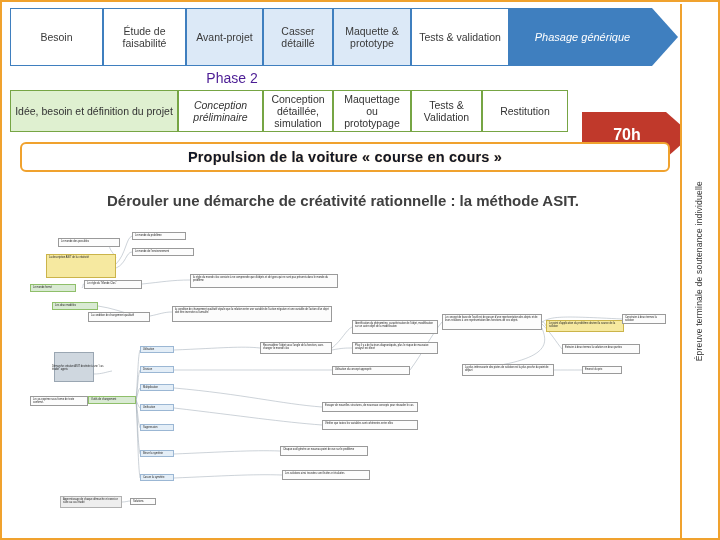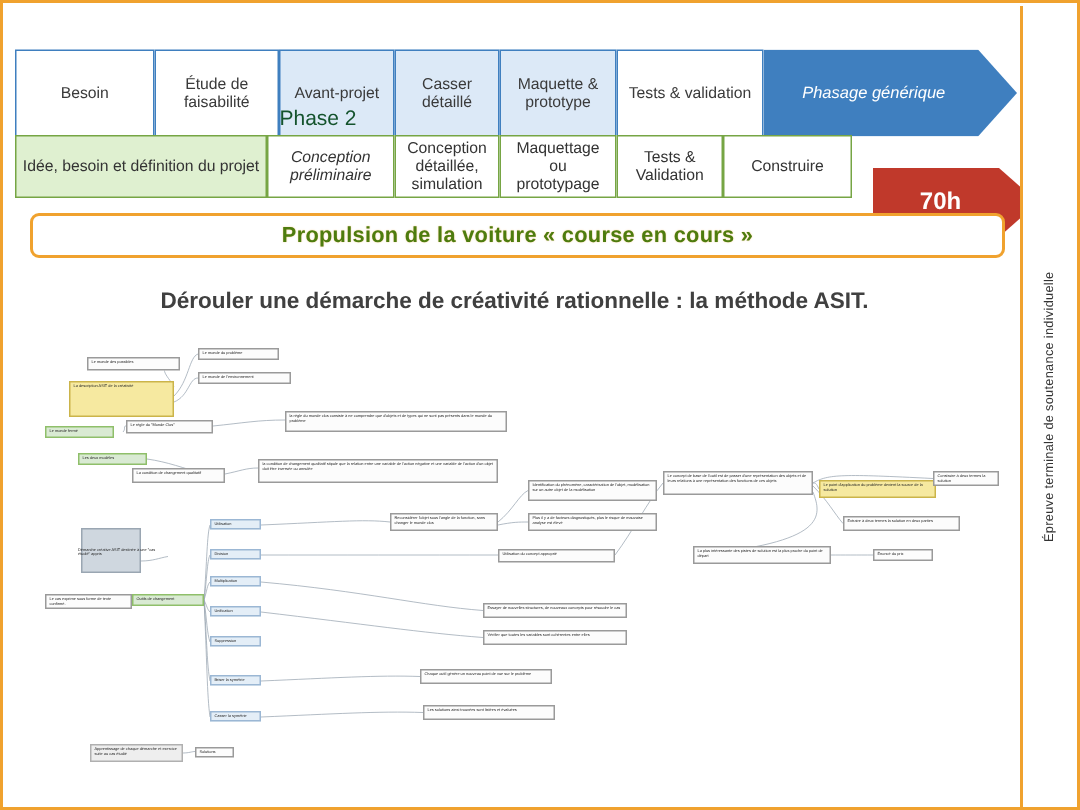--- a/index.html
+++ b/index.html
@@ -24,21 +24,21 @@
   }
   .right-band .vtext {
     writing-mode:vertical-rl;
     transform:rotate(180deg);
     font-size:8.5px; color:#333; text-align:center; line-height:1.25;
     letter-spacing:0.2px;
   }
 
   
   .top-row {
-    position:absolute; left:8px; top:6px; width:668px; height:58px;margin-top:25px;
+    position:absolute; left:8px; top:6px; width:668px; height:58px;
   }
   .cell {
     position:absolute; top:0; height:58px;
     border:1px solid #3f7fbf;
     background:#ffffff;
     display:flex; align-items:center; justify-content:center;
     text-align:center;
     font-size:10.5px; color:#3a3a3a; line-height:1.15;
     padding:2px 3px;
   }
@@ -48,23 +48,23 @@
     background:#3f7fbf;
     color:#ffffff;
     display:flex; align-items:center; justify-content:center;
     font-size:11px; font-style:italic;
     clip-path: polygon(0 0, calc(100% - 26px) 0, 100% 50%, calc(100% - 26px) 100%, 0 100%);
     padding-right:22px;
   }
 
   
   .phase2 {
-    position:absolute; left:164px; top:64px; width:92px; height:24px;
-    display:flex; align-items:center; justify-content:center;
-    font-size:14px; color:#14532d;
+    position:absolute; left:184px; top:64px; width:92px; height:24px;
+    display:flex; align-items:center; justify-content:center;
+    font-size:14px; color:#4c1d95;
   }
 
   
   .row2 { position:absolute; left:8px; top:88px; width:668px; height:42px; }
   .cell2 {
     position:absolute; top:0; height:42px;
     border:1px solid #76a544;
     background:#ffffff;
     display:flex; align-items:center; justify-content:center;
     text-align:center; font-size:10.5px; color:#333; line-height:1.15;
@@ -83,21 +83,21 @@
 
   
   .banner {
     position:absolute; left:18px; top:140px; width:650px; height:30px;
     border:2px solid #f0a22e;
     border-radius:6px;
     background:#ffffff;
     display:flex; align-items:center; justify-content:center;
   }
   .banner span {
-    font-size:14.5px; font-weight:bold; color:#4d7c0f;
+    font-size:14.5px; font-weight:bold; color:#0f172a;
     text-shadow: 0 0 1px rgba(240,162,46,.6);
     letter-spacing:0.2px;
   }
 
   
   .subtitle {
     position:absolute; left:0; top:190px; width:682px;
     text-align:center;
     font-size:15px; font-weight:bold; color:#404040;
   }
@@ -162,21 +162,21 @@
     <div class="cell2" style="left:253px;width:70px;">
         <span>Conception détaillée, simulation</span>
       </div>
     <div class="cell2" style="left:323px;width:78px;">
         <span>Maquettage ou prototypage</span>
       </div>
     <div class="cell2" style="left:401px;width:71px;">
         <span>Tests &amp; Validation</span>
       </div>
     <div class="cell2" style="left:472px;width:86px;">
-        <span>Construire</span>
+        <span>Restitution</span>
       </div>
     <div class="arrow-red" style="left:572px;width:110px;margin-top:24px;">
         <span>70h</span>
       </div>
   </div>
 
   <div class="banner">
     <span>Propulsion de la voiture «&nbsp;course en cours&nbsp;»</span>
   </div>
 

